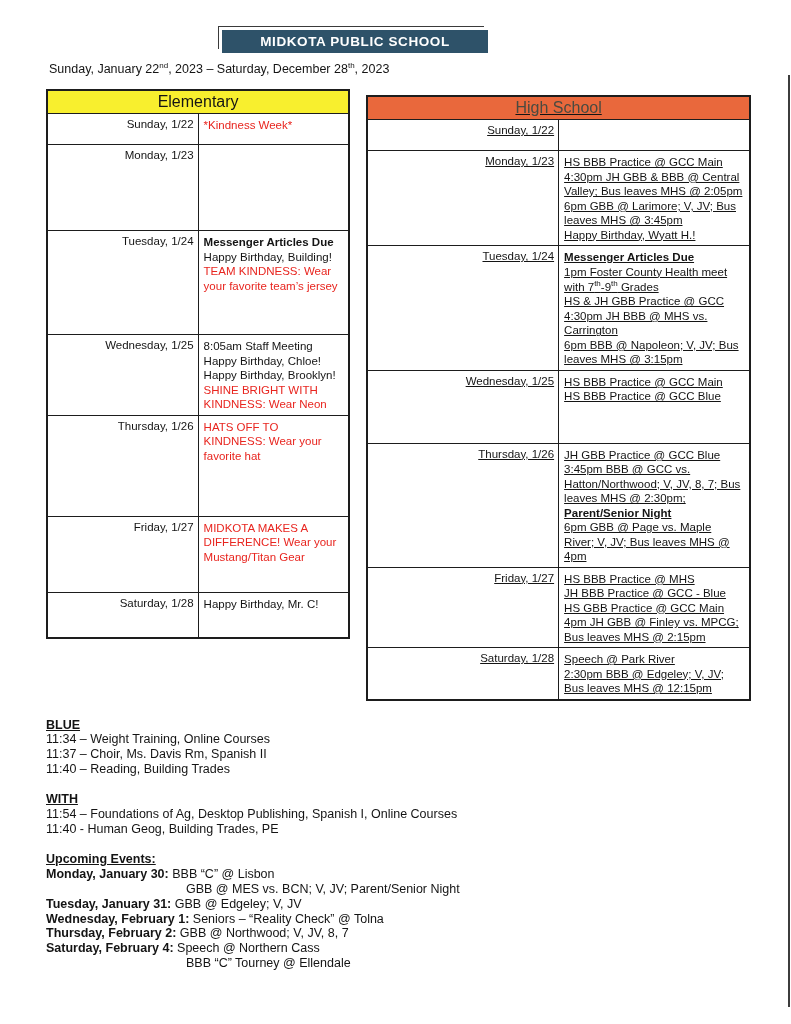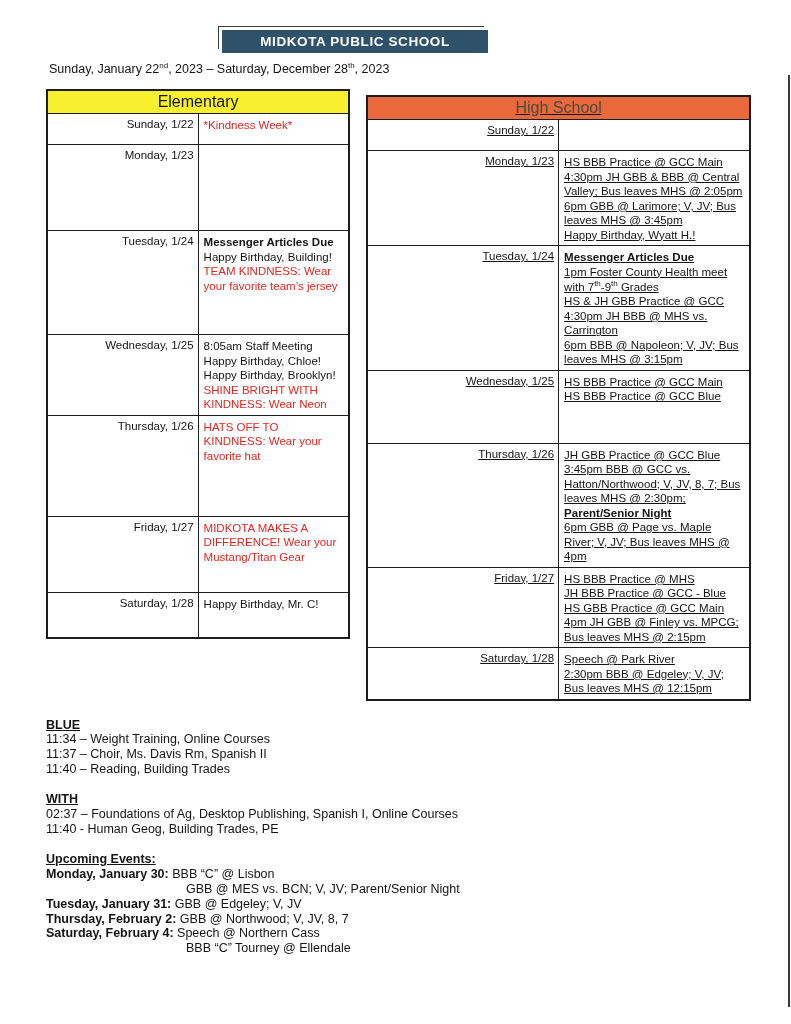--- a/index.html
+++ b/index.html
@@ -211,29 +211,30 @@
   <div class="bottom">
     <div>
         <div class="lunch-group">
           <div class="heading">BLUE</div>
           <div class="text-line">11:34 – Weight Training, Online Courses</div>
           <div class="text-line">11:37 – Choir, Ms. Davis Rm, Spanish II</div>
           <div class="text-line">11:40 – Reading, Building Trades</div>
         </div>
         <div class="lunch-group">
           <div class="heading">WITH</div>
-          <div class="text-line">02:37 – Foundations of Ag, Desktop Publishing, Spanish I, Online Courses</div>
+          <div class="text-line">11:54 – Foundations of Ag, Desktop Publishing, Spanish I, Online Courses</div>
           <div class="text-line">11:40 - Human Geog, Building Trades, PE</div>
         </div>
       </div>
     <div class="heading upcoming-heading">Upcoming Events:</div>
     <div>
         <div class="text-line"><span class="bold">Monday, January 30: </span><span>BBB “C” @ Lisbon</span></div>
         <div class="text-line indent"><span>GBB @ MES vs. BCN; V, JV; Parent/Senior Night</span></div>
         <div class="text-line"><span class="bold">Tuesday, January 31: </span><span>GBB @ Edgeley; V, JV</span></div>
+        <div class="text-line"><span class="bold">Wednesday, February 1: </span><span>Seniors – “Reality Check” @ Tolna</span></div>
         <div class="text-line"><span class="bold">Thursday, February 2: </span><span>GBB @ Northwood; V, JV, 8, 7</span></div>
         <div class="text-line"><span class="bold">Saturday, February 4: </span><span>Speech @ Northern Cass</span></div>
         <div class="text-line indent"><span>BBB “C” Tourney @ Ellendale</span></div>
       </div>
   </div>
 
 </div>
 
 <div class="edge-artifact"></div>
 

